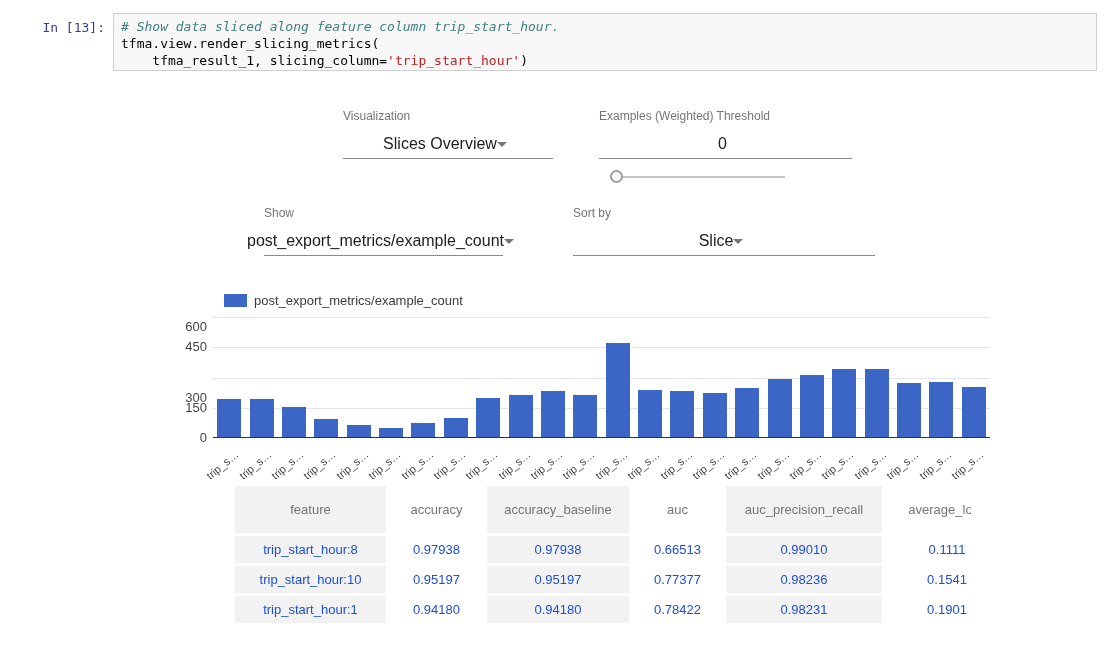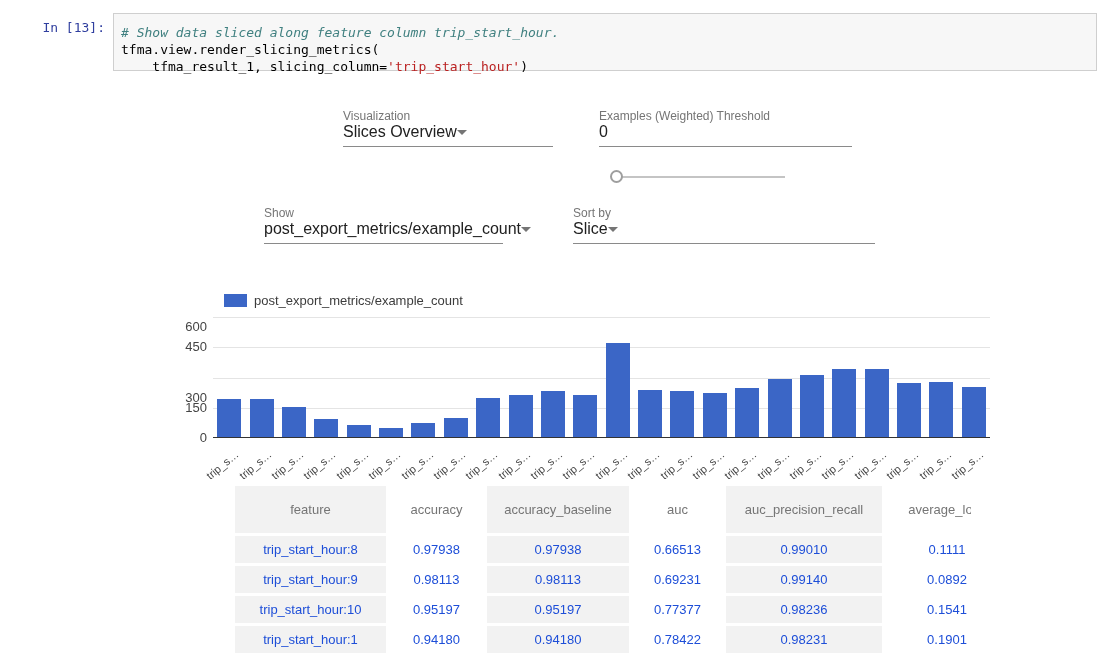--- a/index.html
+++ b/index.html
@@ -5,32 +5,32 @@
   * { margin:0; padding:0; box-sizing:border-box; }
   html,body { width:1111px; height:668px; background:#fff; overflow:hidden;
               font-family:"Liberation Sans", sans-serif; }
   .abs { position:absolute; }
 
   
   #prompt { left:20px; top:19px; width:85px; text-align:right;
             font-family:"DejaVu Sans Mono", monospace; font-size:13px; line-height:17px;
             color:#303F9F; }
   #code-cell { left:113px; top:13px; width:984px; height:58px;
-               background:#f7f7f7; border:1px solid #cfcfcf; padding:10px 7px;
+               background:#f7f7f7; border:1px solid #cfcfcf; padding:4px 7px;
                font-family:"DejaVu Sans Mono", monospace; font-size:13px; line-height:17px;
                color:#000; }
   .code-line { white-space:pre; }
   .tok-comment { color:#408080; font-style:italic; }
   .tok-string  { color:#BA2121; }
 
   
   .md-field { position:absolute; }
   .md-label { font-size:12px; color:#757575; line-height:14px; }
-  .md-valuerow { display:flex; justify-content:flex-start; align-items:center;
-                 margin-top:0; padding:0 6px 5px 0; border-bottom:1px solid #8a8a8a;
+  .md-valuerow { display:flex; justify-content:center; align-items:center;
+                 margin-top:12px; padding:0 6px 5px 0; border-bottom:1px solid #8a8a8a;
                  height:24px; }
   .md-value { font-size:16px; color:#212121; white-space:nowrap; }
   .caret { width:0; height:0; border-left:5px solid transparent; border-right:5px solid transparent;
            border-top:5px solid #757575; flex:0 0 auto; }
 
   #viz-select   { left:343px; top:109px; width:210px; }
   #threshold    { left:599px; top:109px; width:253px; }
   #show-select  { left:264px; top:206px; width:239px; }
   #sort-select  { left:573px; top:206px; width:302px; }
 
@@ -299,28 +299,20 @@
     <tbody id="tbody">
         <tr>
           <td class="shaded">trip_start_hour:8</td>
           <td>0.97938</td>
           <td class="shaded">0.97938</td>
           <td>0.66513</td>
           <td class="shaded">0.99010</td>
           <td>0.1111</td>
         </tr>
         <tr>
-          <td class="shaded">trip_start_hour:9</td>
-          <td>0.98113</td>
-          <td class="shaded">0.98113</td>
-          <td>0.69231</td>
-          <td class="shaded">0.99140</td>
-          <td>0.0892</td>
-        </tr>
-        <tr>
           <td class="shaded">trip_start_hour:10</td>
           <td>0.95197</td>
           <td class="shaded">0.95197</td>
           <td>0.77377</td>
           <td class="shaded">0.98236</td>
           <td>0.1541</td>
         </tr>
         <tr>
           <td class="shaded">trip_start_hour:1</td>
           <td>0.94180</td>

